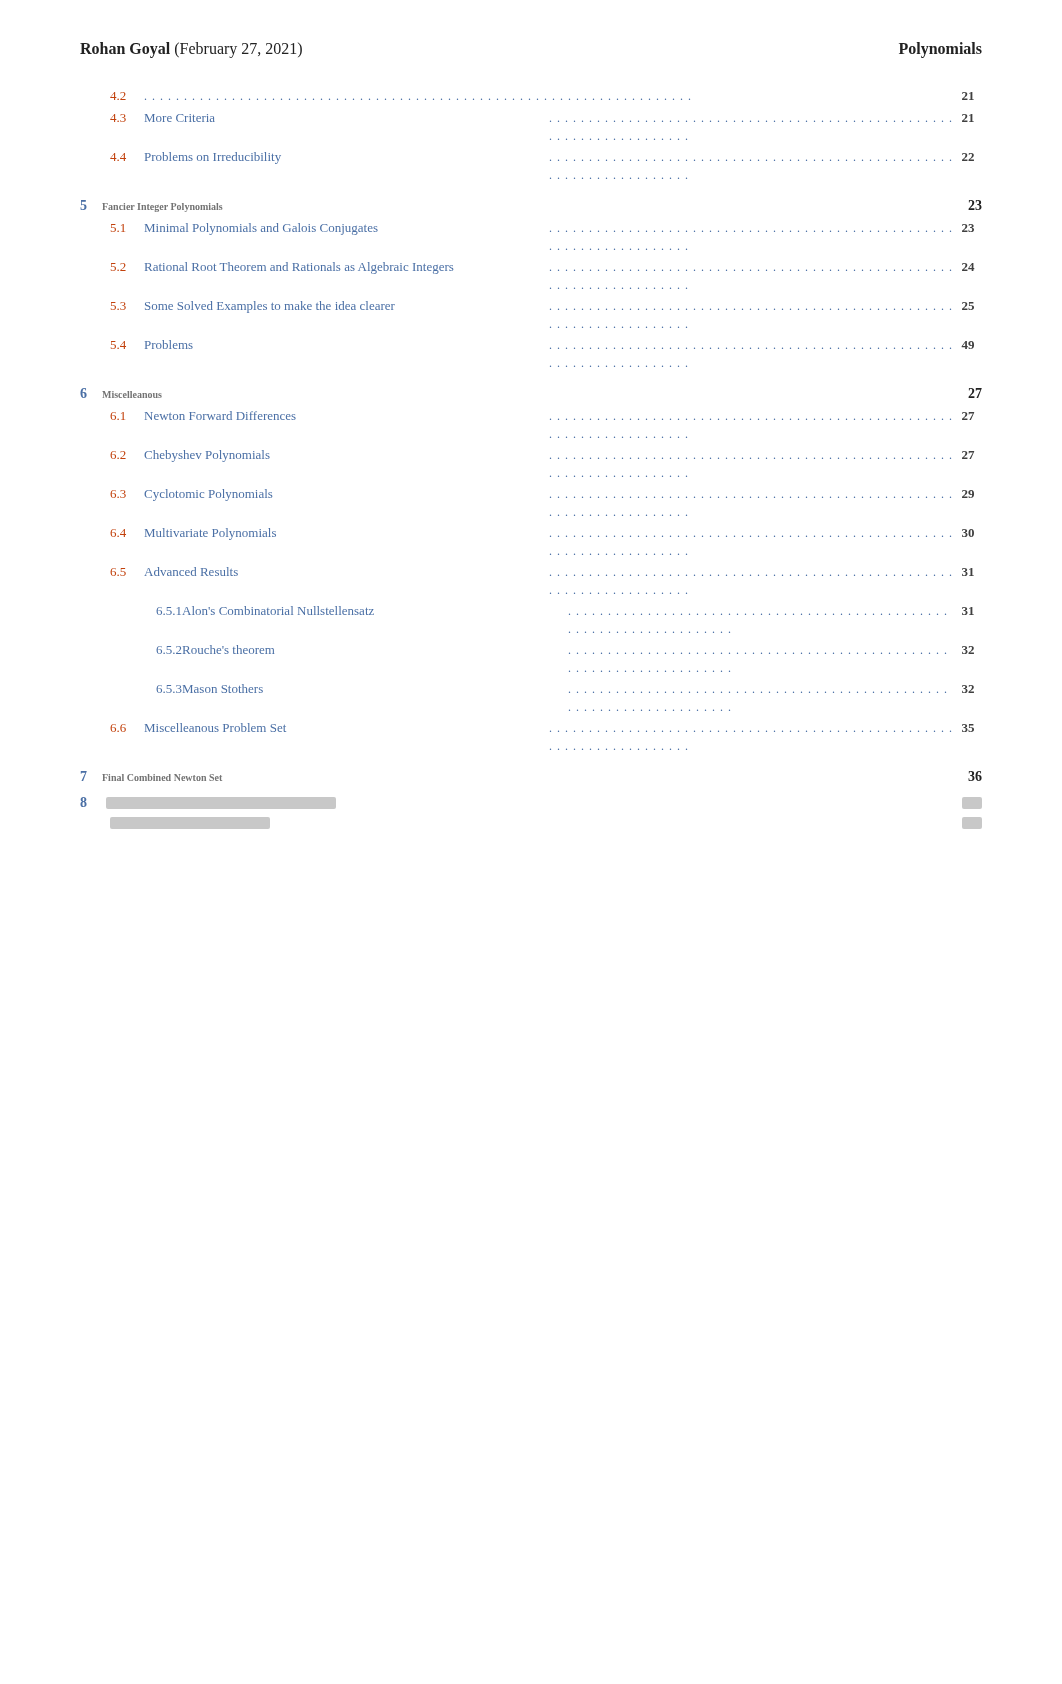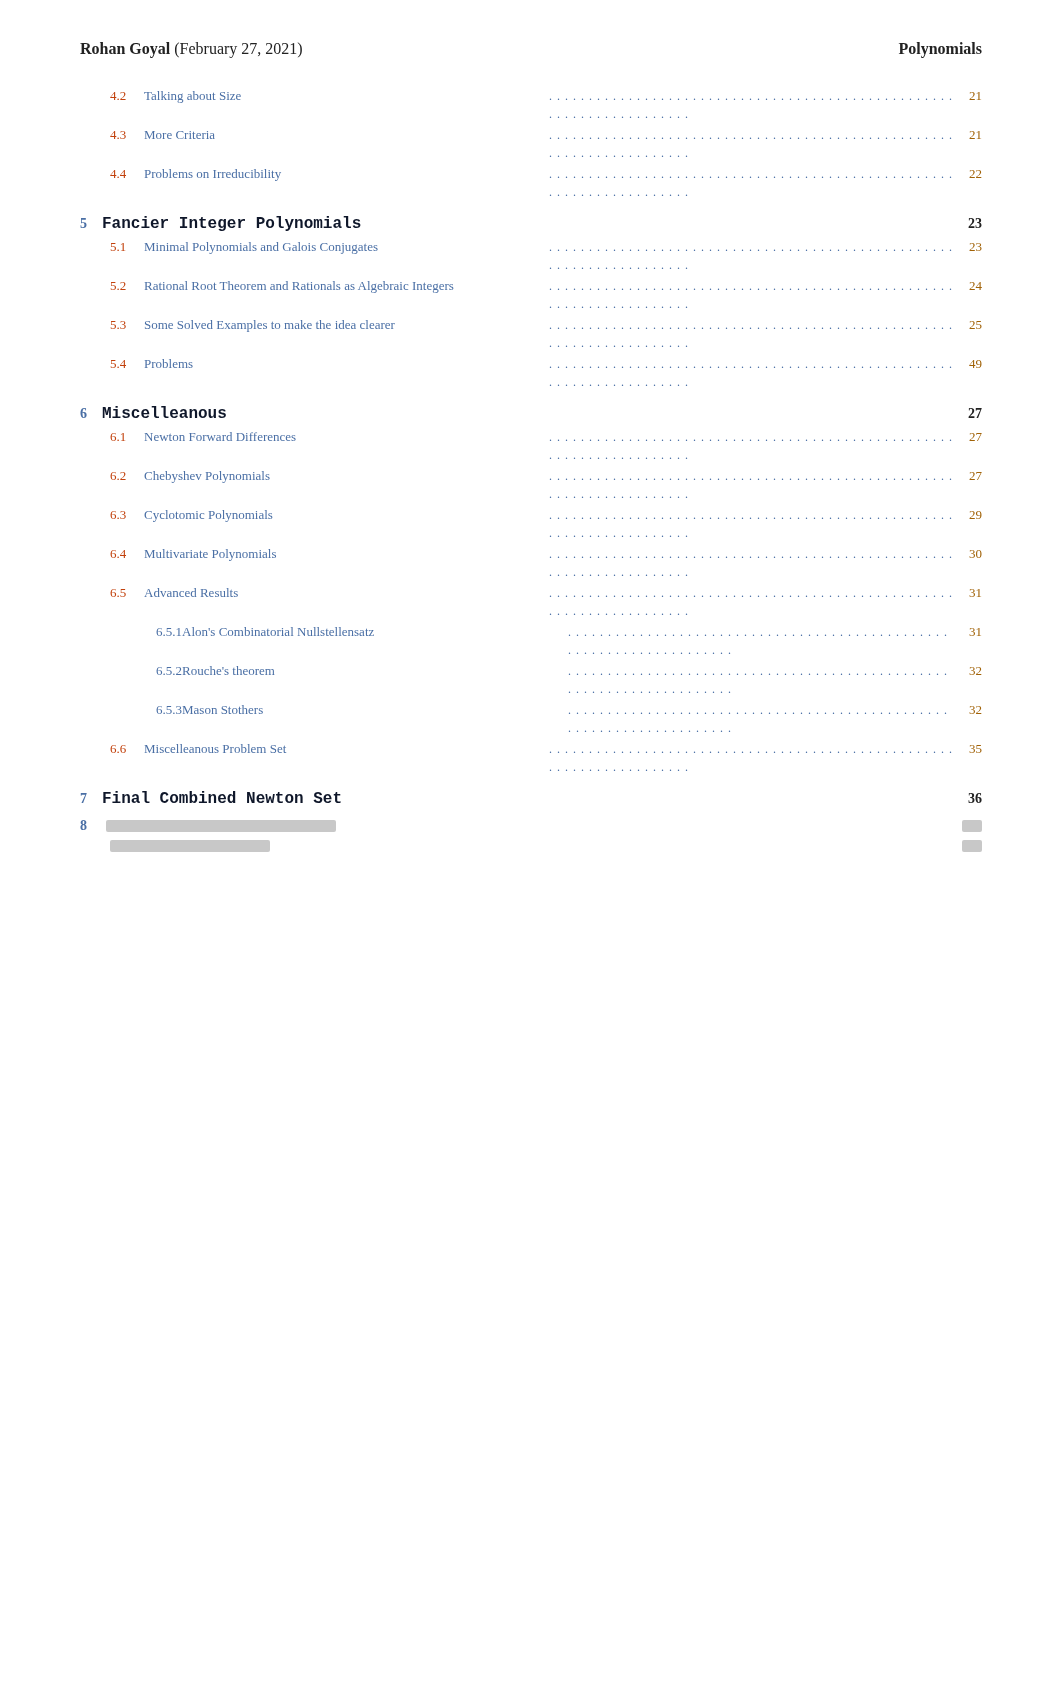--- a/index.html
+++ b/index.html
@@ -78,44 +78,43 @@
     }
 
     .toc-dots::after {
       content: " . . . . . . . . . . . . . . . . . . . . . . . . . . . . . . . . . . . . . . . . . . . . . . . . . . . . . . . . . . . . . . . . . . . . .";
       display: inline;
       color: #4a6fa5;
     }
 
     .toc-page {
       min-width: 28px;
-      text-align: right;
-      color: #a16207;
-      font-weight: normal;
+      text-align: center;
+      color: #404040;
+      font-weight: bold;
     }
 
     
     .section-row {
       display: flex;
       align-items: baseline;
       margin-top: 14px;
       margin-bottom: 4px;
     }
     .section-row .section-num {
       font-weight: bold;
       color: #4a6fa5;
       min-width: 22px;
       font-size: 14px;
     }
     .section-row .section-title {
       font-weight: bold;
-      color: #0f172a;
+      color: #737373;
       flex: 1;
-      font-size: 16px;
-      font-family: Liberation Mono, monospace;
+      font-size: 10px;
     }
     .section-row .section-page {
       font-weight: bold;
       color: #222;
       font-size: 14px;
     }
     .redacted-bar {
       height: 12px;
       background: #c8c8c8;
       border-radius: 2px;
@@ -138,21 +137,20 @@
     <span class="date"> <span>(February 27, 2021)</span></span>
   </span>
   <span class="subject">Polynomials</span>
 </div>
 
 <div>
 
   <div>
     <div class="toc-row subsection">
       <span class="subsec-num">4.2</span>
-      <span class="toc-title">Talking about Size</span>
       <span class="toc-dots"></span>
       <span class="toc-page">21</span>
     </div>
     <div class="toc-row subsection">
       <span class="subsec-num">4.3</span>
       <span class="toc-title">More Criteria</span>
       <span class="toc-dots"></span>
       <span class="toc-page">21</span>
     </div>
     <div class="toc-row subsection">

